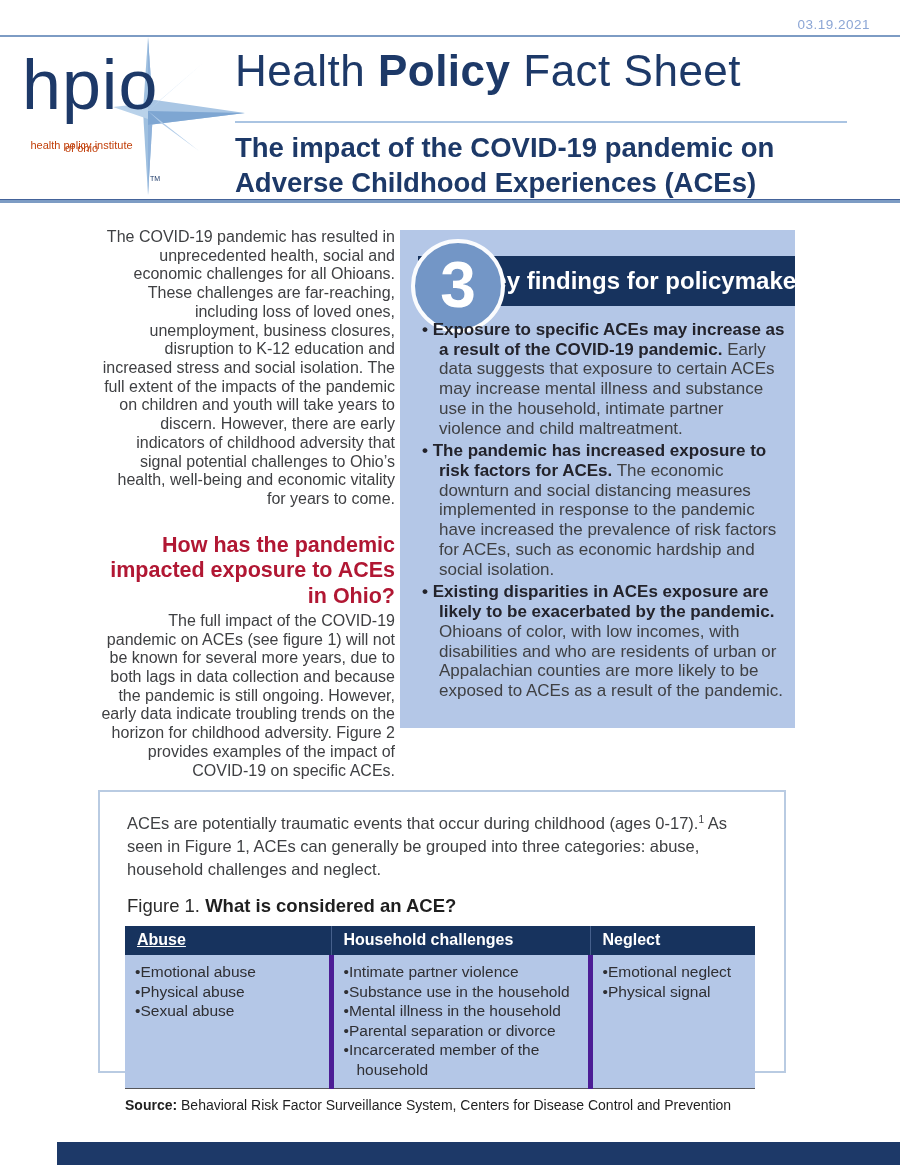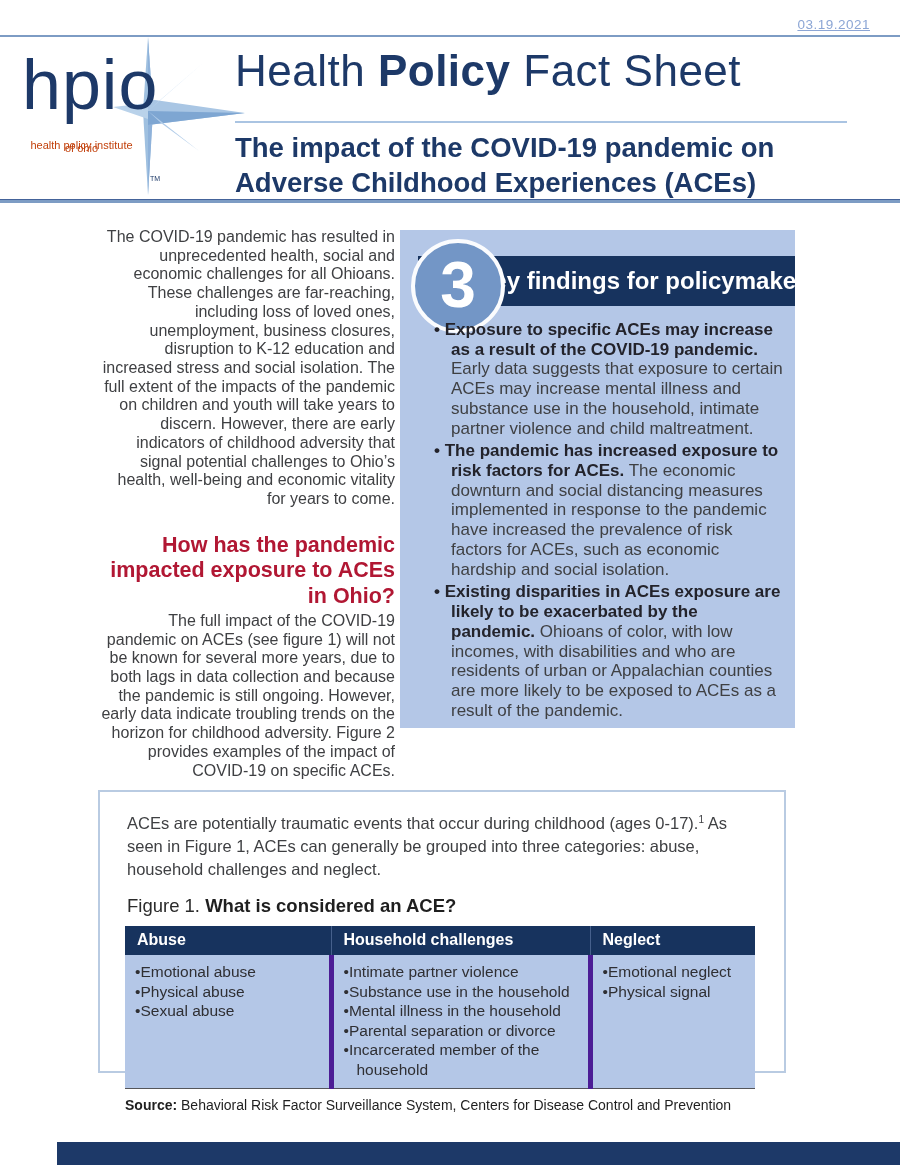--- a/index.html
+++ b/index.html
@@ -1,21 +1,21 @@
 <!DOCTYPE html>
 <html><head>
 <meta charset="utf-8">
 <style>
   html,body { margin:0; padding:0; background:#fff; }
   .page {
     position:relative; width:900px; height:1165px; background:#ffffff;
     font-family:"Liberation Sans", sans-serif; overflow:hidden;
   }
   
-  .date { position:absolute; top:17px; right:30px; color:#8ca6d5; font-size:13.5px; letter-spacing:.5px;text-decoration:underline; }
+  .date { position:absolute; top:17px; right:30px; color:#8ca6d5; font-size:13.5px; letter-spacing:.5px; }
   .rule-top { position:absolute; top:35px; left:0; width:900px; height:2px; background:#7d9cc4; }
   .rule-head-bottom { position:absolute; top:199px; left:0; width:900px; height:3px;
     background:#7d9cc4; border-top:1px solid #44639a; }
   .logo { position:absolute; top:37px; left:0; width:260px; height:163px; }
   .logo-star { position:absolute; left:95px; top:0; width:150px; height:158px; }
   .logo-acronym { position:absolute; left:22px; top:13px; font-size:70px; line-height:1;
     color:#1d3968; letter-spacing:1px; }
   .logo-tag1, .logo-tag2 { position:absolute; left:0; width:163px; text-align:center;
     color:#c2410c; font-size:11px; line-height:1; }
   .logo-tag1 { top:103px; }
@@ -32,37 +32,37 @@
   .left-col h3 { margin:24px 0 3px 0; font-size:21.5px; line-height:1.18; color:#b11733; }
   
   .findings { position:absolute; left:400px; top:230px; width:395px; height:498px; background:#b4c7e7; }
   .banner-bar { position:absolute; left:18px; top:26px; width:377px; height:50px; background:#17335e; }
   .banner-bar span { display:block; color:#ffffff; font-weight:bold; font-size:24px;
     line-height:50px; margin-left:62px; white-space:nowrap; }
   .count-circle { position:absolute; left:11px; top:9px; width:86px; height:86px;
     border-radius:50%; background:#7396c6; border:4px solid #fbfcfe;
     display:flex; align-items:center; justify-content:center; }
   .count-circle span { color:#fff; font-size:64px; font-weight:bold; line-height:1; margin-top:-3px; }
-  .findings ul { position:absolute; left:34px; right:9px; top:90px; margin:0; padding:0; list-style:none; }
+  .findings ul { position:absolute; left:22px; right:9px; top:90px; margin:0; padding:0; list-style:none; }
   .findings li { font-size:17px; line-height:1.16; color:#3f4043; margin-bottom:3px;
     padding-left:17px; text-indent:-17px; }
   .findings li::before { content:"\2022  "; color:#23232b; font-weight:bold; }
   .findings li b { color:#23232b; }
   
   .figure-box { position:absolute; left:98px; top:790px; width:688px; height:283px;
     border:2px solid #b9cbe2; box-sizing:border-box; background:#fff; }
   .box-intro { margin:20px 24px 0 27px; font-size:16.5px; line-height:1.38; color:#3f4043; }
   .box-intro sup { font-size:10px; }
   .fig-caption { margin:15px 0 0 27px; font-size:18.5px; color:#2b2b2b; }
   .fig-caption b { color:#1f1f1f; }
   .ace-table { margin:9px 0 0 25px; width:630px; border-collapse:collapse; table-layout:fixed; }
   .ace-table col.c1 { width:206px; } .ace-table col.c2 { width:259px; } .ace-table col.c3 { width:165px; }
   .ace-table th { background:#17335e; color:#fff; font-size:16px; font-weight:bold; text-align:left;
     padding:5px 8px 6px 12px; border-left:1px solid #46608c; }
-  .ace-table th:first-child { border-left:none; }
+  .ace-table th:first-child { border-left:none;text-decoration:underline; }
   .ace-table td { background:#b4c7e7; vertical-align:top; padding:7px 6px 9px 10px;
     border-left:5px solid #4c1d95; }
   .ace-table td:first-child { border-left:none; }
   .ace-table tbody tr { border-bottom:1px solid #55565a; }
   .ace-table td ul { margin:0; padding:0; list-style:none; }
   .ace-table td li { font-size:15.5px; line-height:1.26; color:#2f2f33;
     padding-left:13px; text-indent:-13px; }
   .ace-table td li::before { content:"\2022 "; }
   .source { margin:8px 0 0 25px; font-size:14px; color:#1f1f1f; }
   

